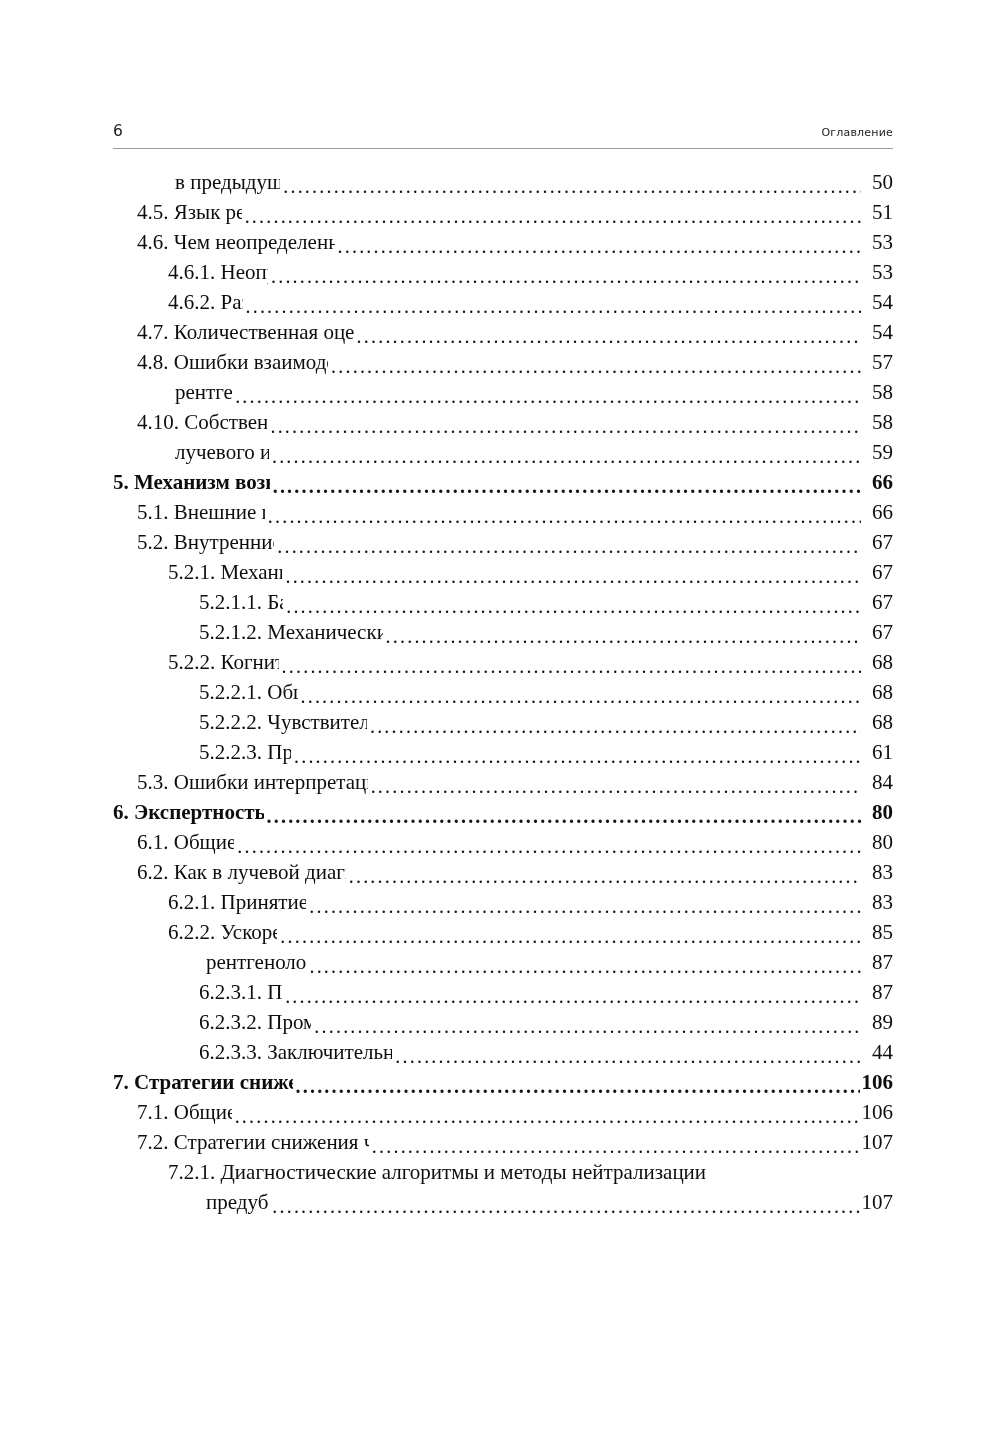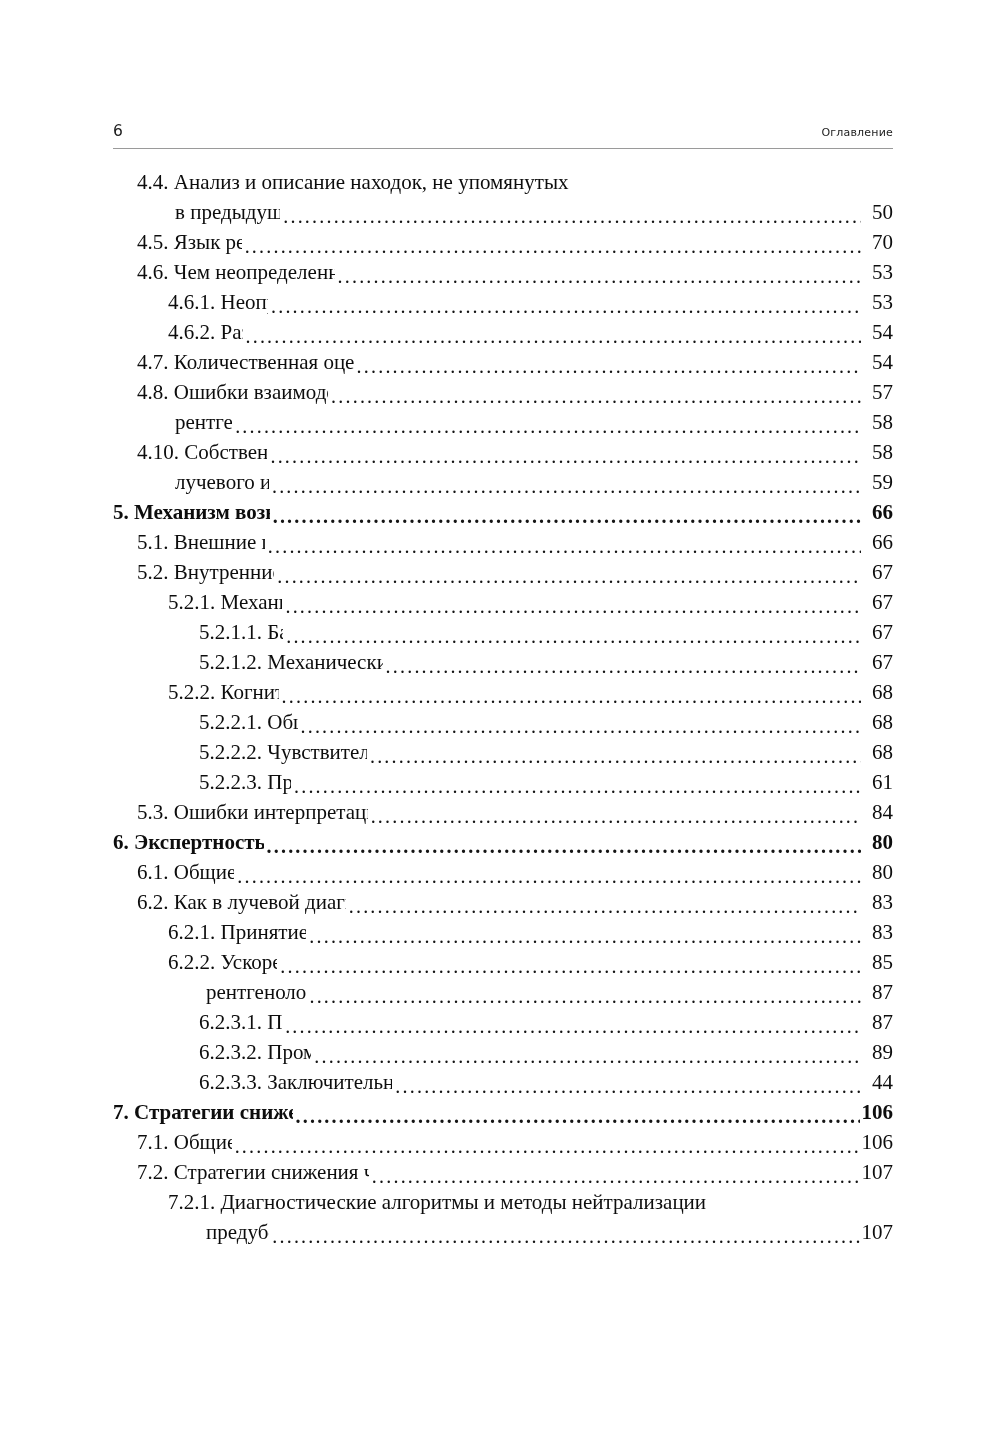--- a/index.html
+++ b/index.html
@@ -116,32 +116,29 @@
 
 <div class="page">
 
   <div class="runhead">
     <span class="folio">6</span>
     <span class="title">Оглавление</span>
   </div>
   <div class="runrule"></div>
 
   <div class="toc" id="toc-list">
-      <div class="entry lvl-1">
-        <span class="label">4.4. Анализ и описание находок, не упомянутых</span>
-      </div>
       <div class="entry cont-1 cont">
         <span class="label">в предыдущих протоколах</span>
         <span class="leader"></span>
         <span class="folio">50</span>
       </div>
       <div class="entry lvl-1">
         <span class="label">4.5. Язык рентгенологии</span>
         <span class="leader"></span>
-        <span class="folio">70</span>
+        <span class="folio">51</span>
       </div>
       <div class="entry lvl-1">
         <span class="label">4.6. Чем неопределенность отличается от размытости?</span>
         <span class="leader"></span>
         <span class="folio">53</span>
       </div>
       <div class="entry lvl-2">
         <span class="label">4.6.1. Неопределенность</span>
         <span class="leader"></span>
         <span class="folio">53</span>

